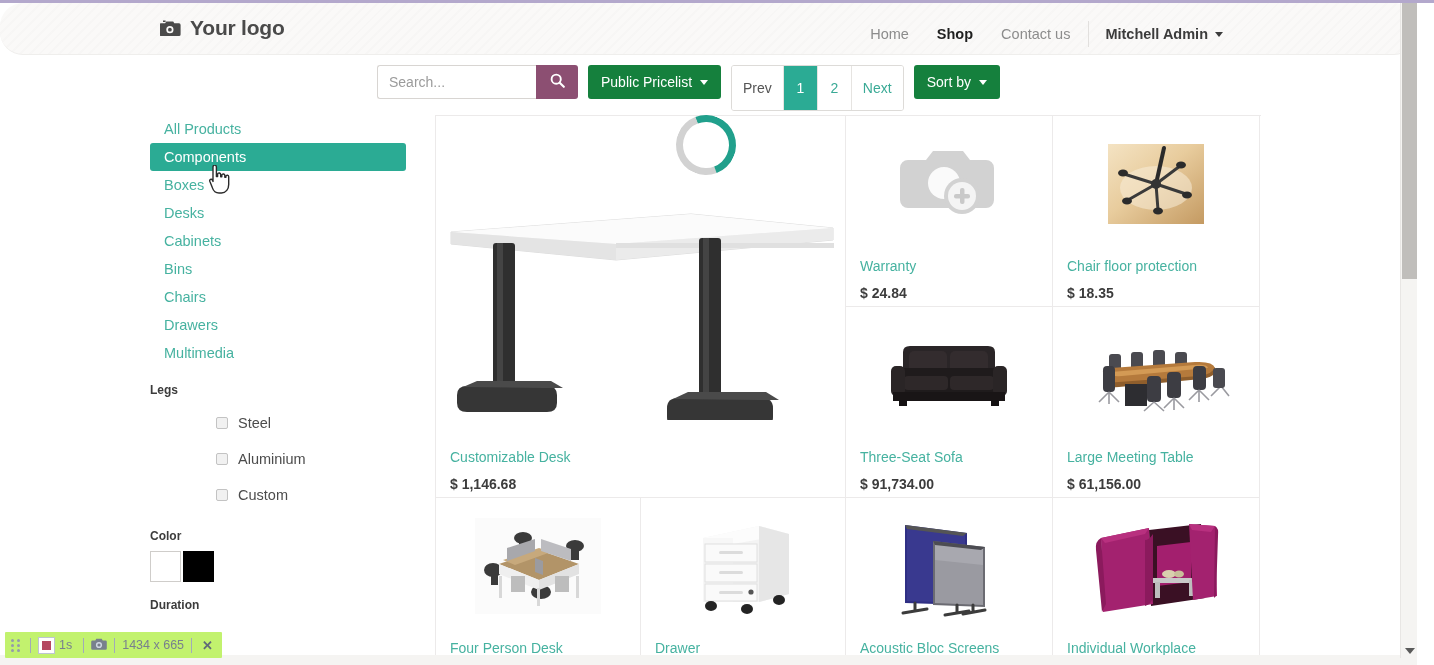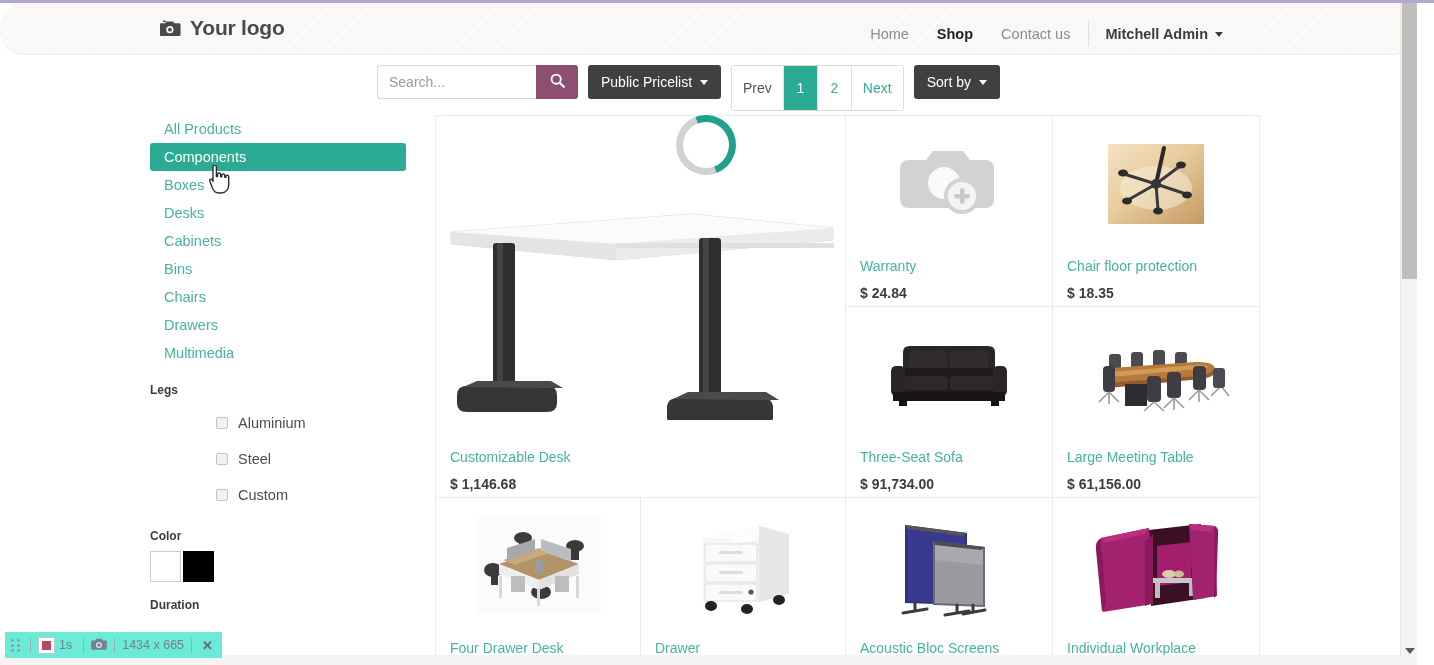--- a/index.html
+++ b/index.html
@@ -82,21 +82,21 @@
     outline:none; background:#fff;
   }
   #search-input::placeholder { color:#9b9b9b; }
   #search-btn {
     width:42px; height:34px; border:none; cursor:pointer;
     background:#8c4f72; border-radius:0 3px 3px 0;
     display:flex; align-items:center; justify-content:center;
   }
 
   .btn-plum {
-    background:#404040; color:#fff; border:none;
+    background:#15803d; color:#fff; border:none;
     height:34px; border-radius:3px; cursor:pointer;
     font-size:14px; padding:0 13px;
     display:flex; align-items:center; gap:8px;
     font-family:"Liberation Sans", sans-serif;
     white-space:nowrap;
   }
 
   #pager {
     display:flex; height:46px; border:1px solid #dddbd8;
     border-radius:3px; overflow:hidden; background:#fff; margin-right:10px;
@@ -190,21 +190,21 @@
     border-top:6px solid #5a5a5a;
   }
   #hscroll {
     position:absolute; left:0; bottom:0; width:1417px; height:10px;
     background:#f5f4f2; z-index:39;
   }
 
   
   #recbar {
     position:absolute; left:5px; bottom:7px;
-    height:26px; background:#5eead4; opacity:0.93;
+    height:26px; background:#bef264; opacity:0.93;
     display:flex; align-items:center; gap:0;
     padding:0 6px; z-index:70; border-radius:1px;
     font-size:12.5px; color:#6e7785;
   }
   #recbar .sep { width:1px; height:15px; background:#9aa4b4; margin:0 7px; }
   #recbar .dots {
     display:grid; grid-template-columns:3px 3px; gap:2px 3px; margin-right:3px;
   }
   #recbar .dots i { width:3px;height:3px;background:#8c95a3;border-radius:50%;display:block; }
   #rec-stop {
@@ -290,25 +290,25 @@
     <a href="#" class="cat-item">Desks</a>
     <a href="#" class="cat-item">Cabinets</a>
     <a href="#" class="cat-item">Bins</a>
     <a href="#" class="cat-item">Chairs</a>
     <a href="#" class="cat-item">Drawers</a>
     <a href="#" class="cat-item">Multimedia</a>
 
     <div class="filter-title">Legs</div>
     <div class="opt-row">
       <span class="cb"></span>
-      <span>Aluminium</span>
+      <span>Steel</span>
     </div>
     <div class="opt-row">
       <span class="cb"></span>
-      <span>Steel</span>
+      <span>Aluminium</span>
     </div>
     <div class="opt-row">
       <span class="cb"></span>
       <span>Custom</span>
     </div>
 
     <div class="filter-title">Color</div>
     <div id="color-swatches">
       <span class="swatch" style="background:#ffffff;"></span>
       <span class="swatch" style="background:#000000;border-color:#000;"></span>
@@ -475,21 +475,21 @@
             <rect x="24" y="58" width="3" height="22"></rect>
             <rect x="101" y="58" width="3" height="22"></rect>
             <rect x="62" y="70" width="3" height="18"></rect>
           </g>
           <g fill="#bdbdbd">
             <rect x="36" y="58" width="14" height="16"></rect>
             <rect x="80" y="58" width="14" height="16"></rect>
           </g>
         </svg>
       </div>
-      <a class="prod-name">Four Drawer Desk</a>
+      <a class="prod-name">Four Person Desk</a>
 
     </div>
 
     <div class="cell">
       <div class="prod-img">
         <svg width="108" height="100" viewBox="0 0 108 100">
           <path d="M14 22 L70 10 L100 18 L100 78 L70 86 L14 86 Z" fill="#f3f3f3"></path>
           <path d="M14 22 L70 10 L100 18 L44 28 Z" fill="#fcfcfc"></path>
           <path d="M70 10 L100 18 L100 78 L70 86 Z" fill="#e6e6e6"></path>
           <rect x="14" y="22" width="30" height="64" fill="#f7f7f7"></rect>

